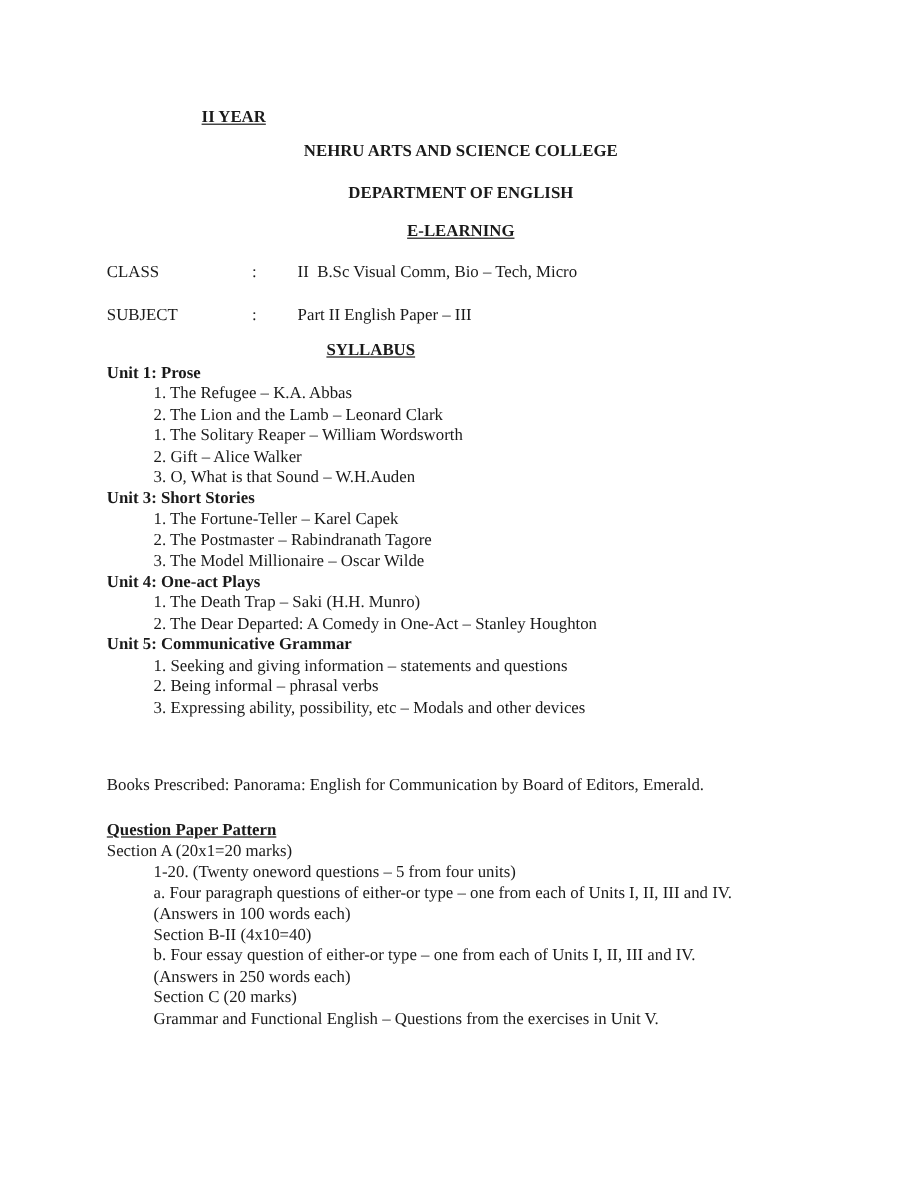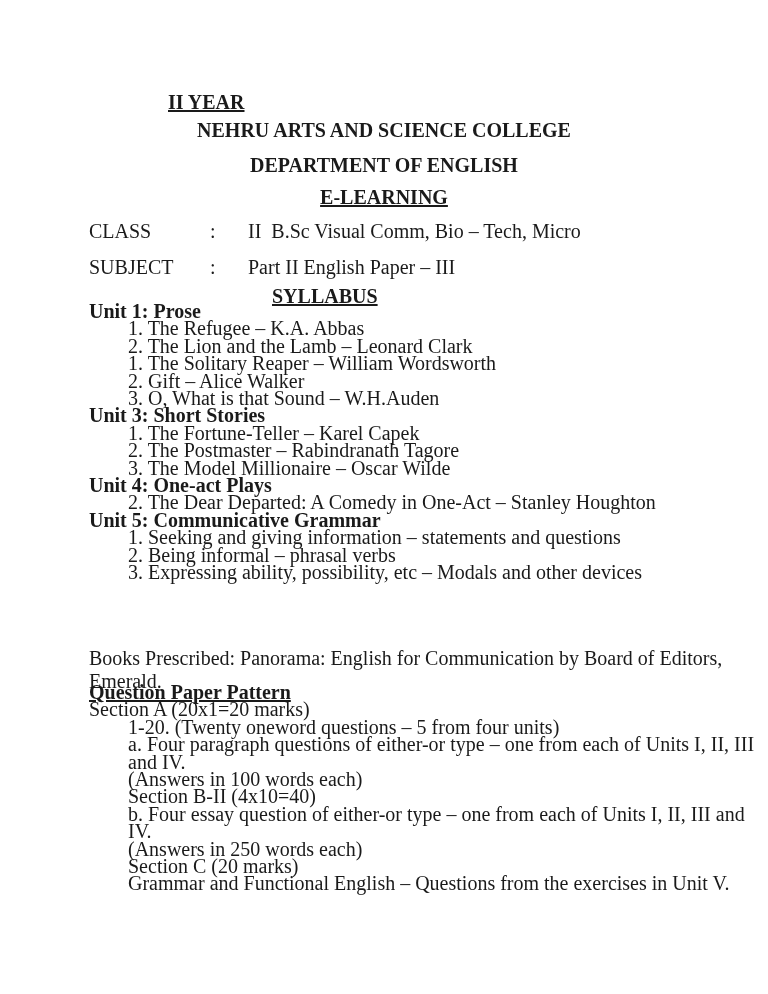--- a/index.html
+++ b/index.html
@@ -3,21 +3,21 @@
 <meta charset="utf-8">
 <style>
   * { margin: 0; padding: 0; box-sizing: border-box; }
   html, body { background: #ffffff; }
   .page {
     position: relative;
     width: 768px;
     height: 994px;
     background: #ffffff;
     font-family: "Liberation Serif", "DejaVu Serif", serif;
-    font-size: 20px;
+    font-size: 14px;
     color: #1a1a1a;
     overflow: hidden;
   }
   .abs { position: absolute; }
   .bold { font-weight: bold; }
   .underline { text-decoration: underline; }
   .center { left: 0; width: 768px; text-align: center; }
   .list { line-height: 17.4px; }
   .list .indent { padding-left: 39px; }
   .meta-row { left: 0; width: 768px; height: 18px; }
@@ -60,20 +60,21 @@
     <div class="indent">1. The Solitary Reaper – William Wordsworth</div>
     <div class="indent">2. Gift – Alice Walker</div>
     <div class="indent">3. O, What is that Sound – W.H.Auden</div>
 
     <div class="bold">Unit 3: Short Stories</div>
     <div class="indent">1. The Fortune-Teller – Karel Capek</div>
     <div class="indent">2. The Postmaster – Rabindranath Tagore</div>
     <div class="indent">3. The Model Millionaire – Oscar Wilde</div>
 
     <div class="bold">Unit 4: One-act Plays</div>
+    <div class="indent">1. The Death Trap – Saki (H.H. Munro)</div>
     <div class="indent">2. The Dear Departed: A Comedy in One-Act – Stanley Houghton</div>
 
     <div class="bold">Unit 5: Communicative Grammar</div>
     <div class="indent">1. Seeking and giving information – statements and questions</div>
     <div class="indent">2. Being informal – phrasal verbs</div>
     <div class="indent">3. Expressing ability, possibility, etc – Modals and other devices</div>
   </div>
 
   <div class="abs" style="left:89px; top:647px;">Books Prescribed: Panorama: English for Communication by Board of Editors, Emerald.</div>
 

